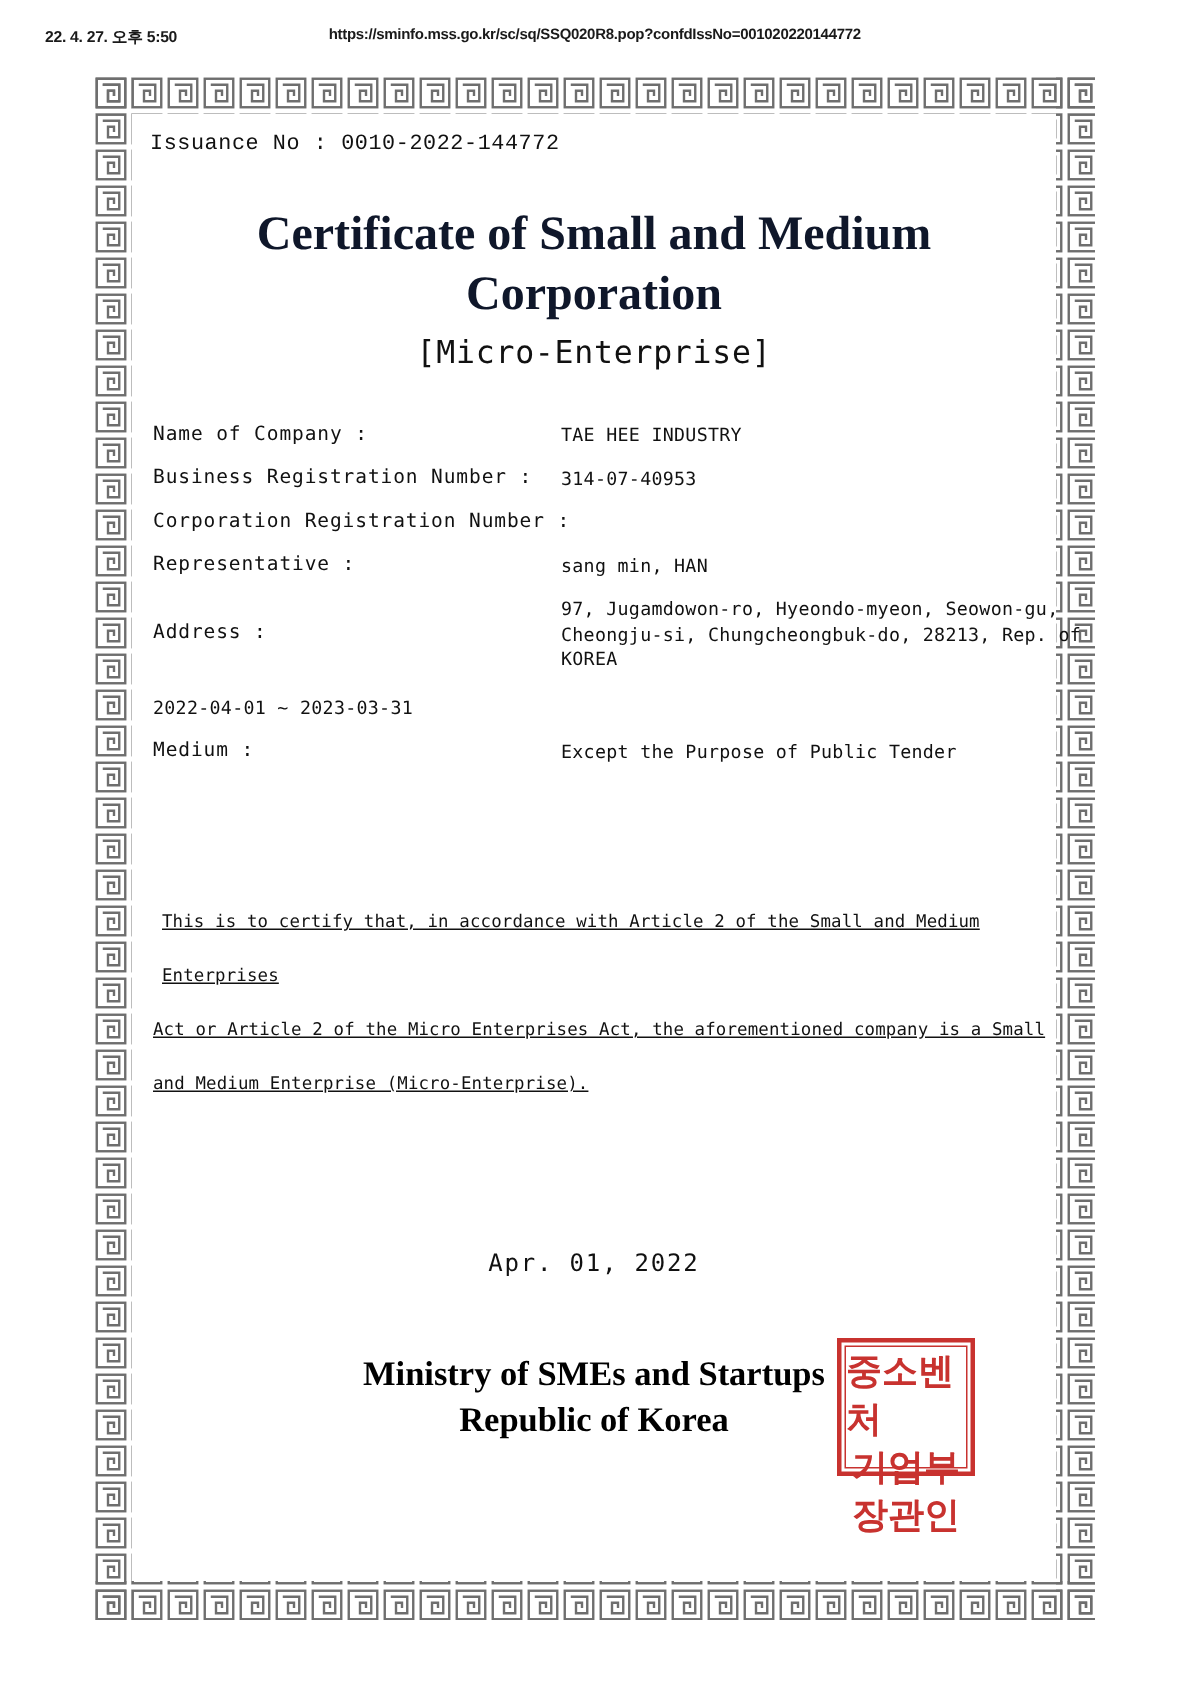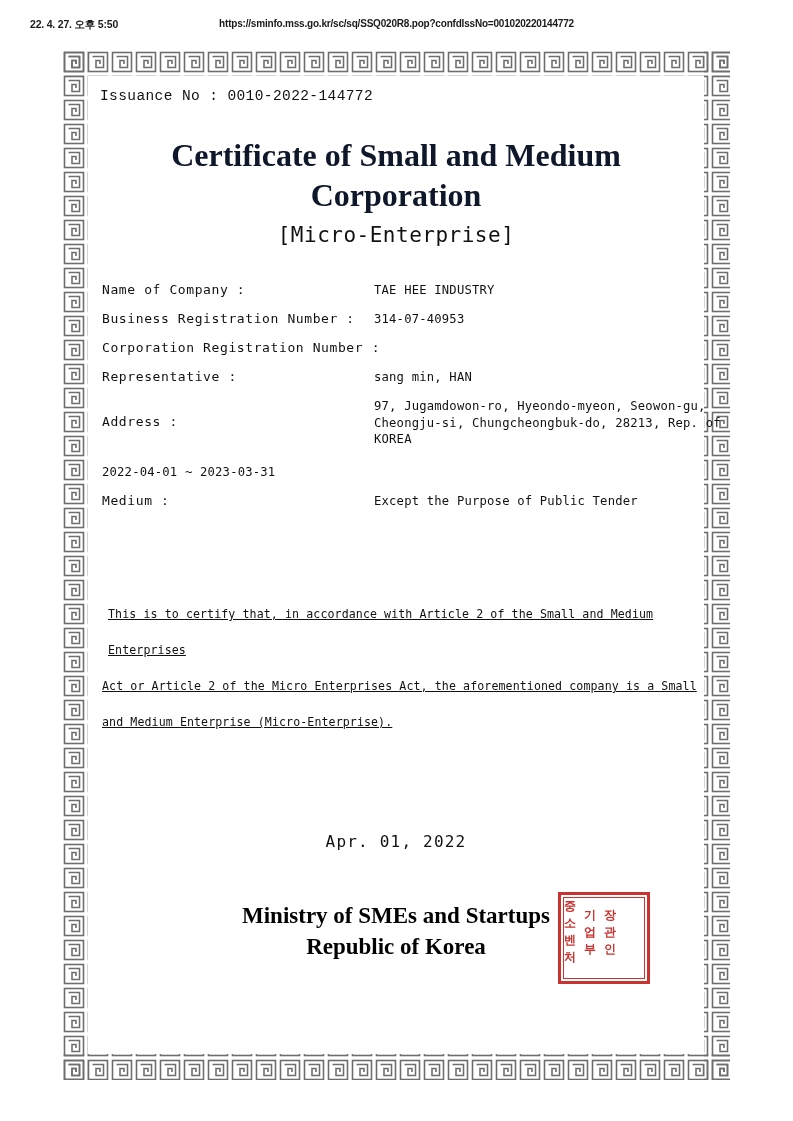--- a/index.html
+++ b/index.html
@@ -191,26 +191,26 @@
     inset: 0;
     border: 3px solid #c8322f;
     box-sizing: border-box;
   }
   .seal-inner {
     position: absolute;
     inset: 5px;
     border: 1.5px solid #c8322f;
     box-sizing: border-box;
     display: grid;
-    grid-template-columns: 1fr 1fr 1fr 1fr;
+    grid-template-columns: 1fr;
     grid-template-rows: 1fr 1fr;
     color: #c8322f;
     font-family: "Liberation Sans", sans-serif;
     font-weight: bold;
-    font-size: 12px;
+    font-size: 24px;
   }
   .seal-inner span {
     display: flex;
     align-items: center;
     justify-content: center;
     letter-spacing: 0px;
   }
 </style>
 </head>
 <body>

